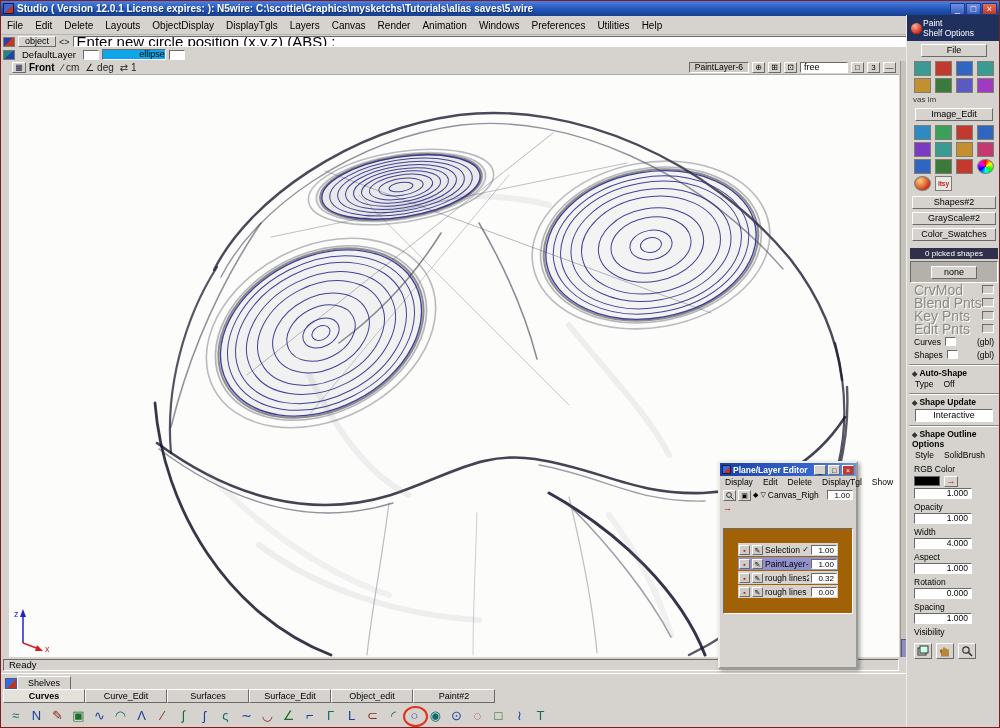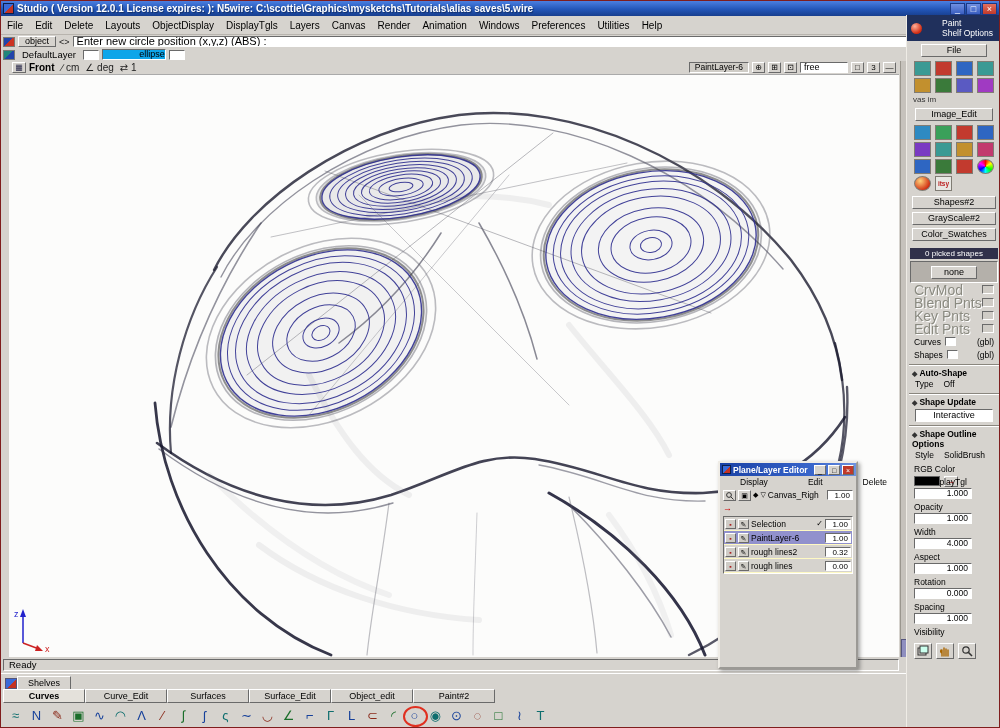--- a/index.html
+++ b/index.html
@@ -27,21 +27,21 @@
   .menubar{position:absolute;left:0;top:15px;width:998px;height:19px;background:#d6d3ce;
     display:flex;align-items:center;border-bottom:1px solid #b8b4ae;}
   .menu-item{padding:2px 6px;white-space:nowrap;}
 
   
   .promptbar{position:absolute;left:0;top:34px;width:998px;height:13px;display:flex;align-items:center;gap:3px;padding:0 2px;}
   .mini-ic{width:12px;height:10px;border:1px solid #7a7a74;
     background:linear-gradient(135deg,#2244aa 50%,#cc3322 50%);}
   .obj-btn{height:11px;line-height:9px;padding:0 6px;font-size:9px;}
   .chev{font-size:9px;color:#222;}
-  .prompt-field{flex:1;height:11px;line-height:9px;font-size:11px;padding:0 3px;white-space:nowrap;overflow:hidden;}
+  .prompt-field{flex:1;height:11px;line-height:9px;font-size:15px;padding:0 3px;white-space:nowrap;overflow:hidden;}
   .pr-btn{height:11px;line-height:9px;padding:0 4px;font-size:9px;}
 
   
   .layerbar{position:absolute;left:0;top:47px;width:998px;height:13px;display:flex;align-items:center;gap:3px;padding:0 2px;}
   .mini-ic2{width:12px;height:10px;border:1px solid #7a7a74;background:linear-gradient(135deg,#22867a 50%,#2244aa 50%);}
   .lay-name{padding:0 4px;font-size:9.5px;}
   .small-box{width:16px;height:10px;}
   .tool-box{width:64px;height:11px;line-height:9px;text-align:right;font-size:9px;
     background:#0ea5e9;border:1px solid;border-color:#6a6a6a #ffffff #ffffff #6a6a6a;}
 
@@ -82,21 +82,21 @@
   .sh-tab.active{background:#e4e1db;font-weight:bold;}
   .sh-tools{height:24px;display:flex;align-items:center;padding-left:4px;}
   .tool-cell{width:21px;height:20px;display:flex;align-items:center;justify-content:center;
     font-size:13px;position:relative;cursor:default;}
   .tool-cell.active::after{content:"";position:absolute;left:-1px;top:1px;width:21px;height:17px;
     border:2px solid #e03020;border-radius:50%;}
 
   
   #panel{position:absolute;left:905px;top:14px;width:95px;height:714px;background:#d6d3ce;
     border-left:1px solid #efece6;padding:2px 2px 0 2px;}
-  .p-header{display:flex;align-items:center;gap:20px;height:26px;background:#20305c;color:#fff;
+  .p-header{display:flex;align-items:center;gap:1px;height:26px;background:#20305c;color:#fff;
     margin:-2px -2px 2px -2px;padding:2px 4px;}
   .red-ball{width:11px;height:11px;border-radius:50%;
     background:radial-gradient(circle at 35% 30%,#ffb09a,#d02a10 70%);}
   .p-htext div{font-size:8.5px;line-height:10px;}
   .p-tab{height:13px;line-height:11px;text-align:center;font-size:9px;margin:3px auto 2px auto;}
   .p-grid{display:flex;flex-wrap:wrap;padding:1px 3px;}
   .picon{width:17px;height:15px;margin:1px 2px;border:1px solid #807c74;display:flex;align-items:center;justify-content:center;
     font-size:6px;color:#fff;}
   .picon.wheel{border-radius:50%;background:conic-gradient(#f00,#ff0,#0f0,#0ff,#00f,#f0f,#f00);}
   .picon.ball{border-radius:50%;}
@@ -131,30 +131,30 @@
   #layerEditor{position:absolute;left:717px;top:460px;width:140px;height:208px;background:#d6d3ce;
     border:2px outset #efece6;box-shadow:2px 2px 4px rgba(0,0,0,.35);z-index:20;}
   .le-title{height:13px;display:flex;align-items:center;gap:2px;padding:0 2px;color:#fff;
     background:linear-gradient(90deg,#1941a5,#3a67cc 70%,#6f93e0);}
   .le-icon{width:9px;height:9px;background:linear-gradient(135deg,#3a6ad8 55%,#c43222 55%);border:1px solid #0a1f4e;}
   .le-ttext{font-size:8.5px;font-weight:bold;flex:1;white-space:nowrap;overflow:hidden;}
   .le-btn{width:12px;height:10px;line-height:9px;text-align:center;font-size:7px;color:#000;
     background:#d6d3ce;border:1px solid;border-color:#fff #6a6a6a #6a6a6a #fff;}
   .le-btn.close{background:#c0392a;color:#fff;}
   .le-menus{display:flex;height:12px;align-items:center;}
-  .le-menu{font-size:8.5px;padding:0 20px;}
+  .le-menu{font-size:8.5px;padding:0 5px;}
   .le-toolbar{display:flex;align-items:center;gap:2px;height:14px;padding:0 3px;}
   .le-tool{width:13px;height:11px;font-size:7px;line-height:10px;text-align:center;}
   .le-dia{font-size:7px;}
   .le-tri{font-size:7px;}
   .le-cname{font-size:8.5px;flex:1;white-space:nowrap;overflow:hidden;}
   .le-val{width:26px;height:10px;line-height:9px;font-size:8px;text-align:right;padding:0 2px;}
   .le-arrowrow{height:10px;padding:0 3px;}
   .le-arrow{color:#c00;font-weight:bold;font-size:9px;line-height:9px;}
-  #leRows{margin:4px 3px;background:#fef9c3;border:1px solid;border-color:#6a6a6a #ffffff #ffffff #6a6a6a;padding:0;}
+  #leRows{margin:16px 3px;background:#a16207;border:1px solid;border-color:#6a6a6a #ffffff #ffffff #6a6a6a;padding:14px;}
   .le-row{display:flex;align-items:center;gap:2px;height:13px;padding:0 1px;background:#d6d3ce;margin-bottom:1px;}
   .le-row.sel{background:#9191cd;}
   .le-cell{width:11px;height:10px;font-size:7px;line-height:9px;text-align:center;background:#cfccc6;
     border:1px solid;border-color:#fff #6a6a6a #6a6a6a #fff;}
   .le-name{flex:1;font-size:8.5px;white-space:nowrap;overflow:hidden;}
   .le-check{font-size:8px;}
 </style>
 </head>
 <body>
 

